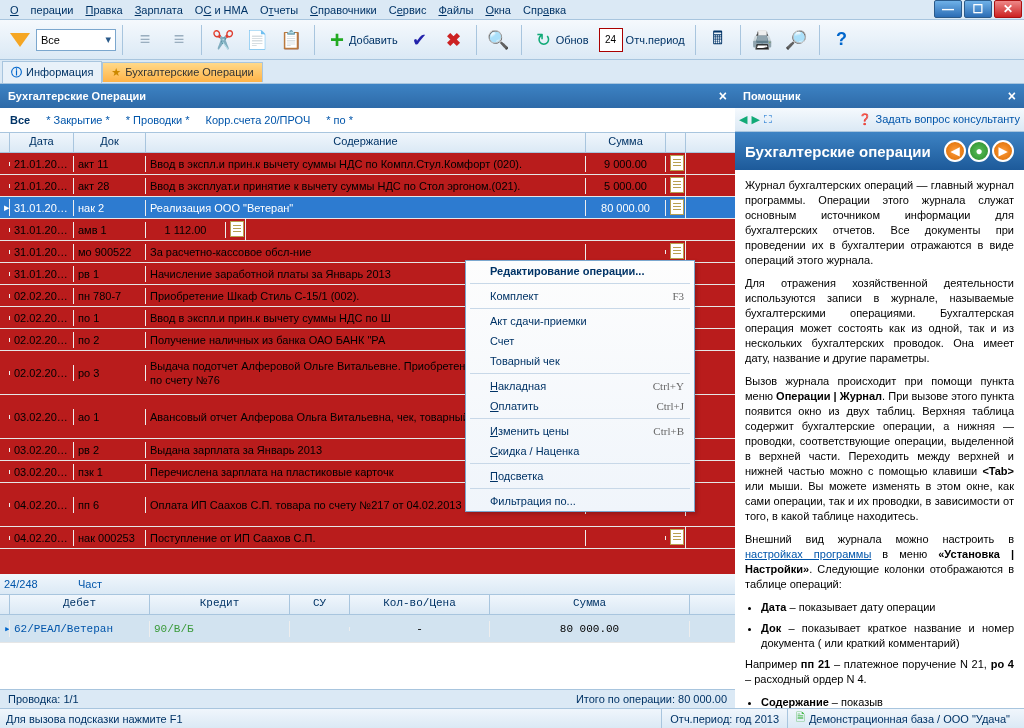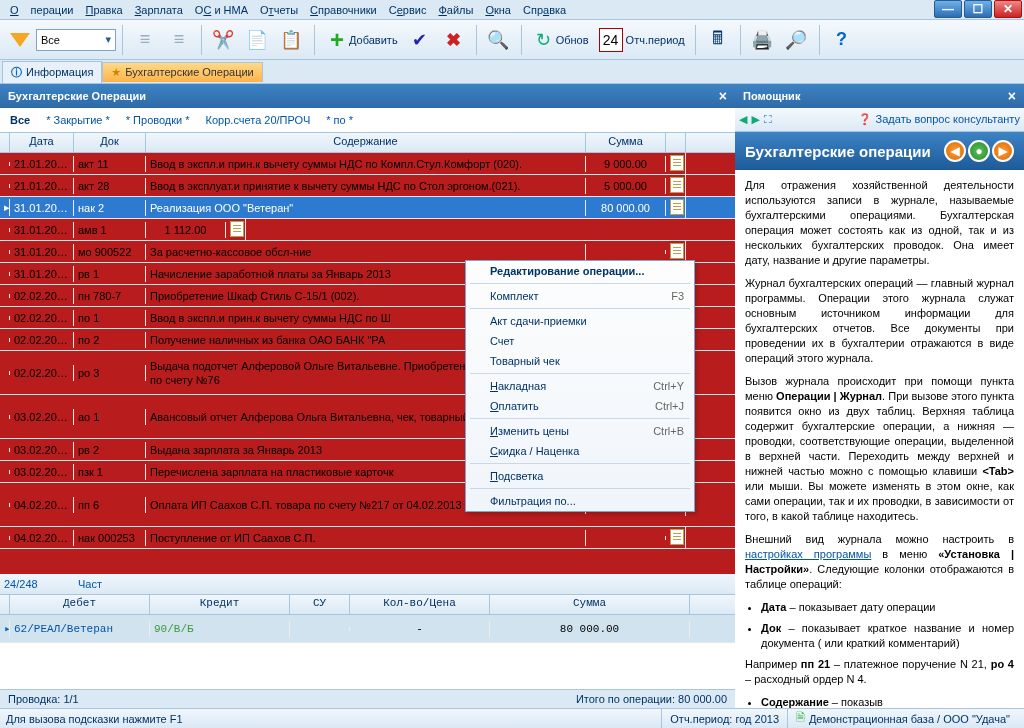--- a/index.html
+++ b/index.html
@@ -48,21 +48,21 @@
 .nav-btn.g { background:radial-gradient(#5ac05a,#2a8a2a);}
 .help-body { flex:1; padding:8px 10px; overflow:auto; text-align:justify; font-size:11px; line-height:15px;}
 .help-body p { margin-bottom:8px;}
 .help-body a { color:#0055aa;}
 .help-body ul { margin-left:16px;}
 .help-body li { margin-bottom:6px;}
 .ctx-menu { position:absolute; left:465px; top:260px; width:230px; background:linear-gradient(#fdfdfd,#f0f5fb); border:1px solid #7ba7ce; box-shadow:2px 2px 4px rgba(0,0,0,0.2); z-index:100; padding:0;}
 .ctx-item { padding:4px 10px 4px 24px; display:flex; justify-content:space-between; color:#003366;}
 .ctx-item.bold { font-weight:bold;}
 .ctx-sep { height:1px; background:#c8d8e8; margin:2px 4px;}
-.ctx-shortcut { color:#666;}
+.ctx-shortcut { color:#666;font-family:Liberation Serif, serif;}
 .statusbar { position:absolute; bottom:0; left:0; right:0; height:20px; background:linear-gradient(#f0f6fc,#dbe9f5); border-top:1px solid #a8c5de; display:flex; align-items:center; padding:0 6px; justify-content:space-between; color:#003366; font-size:11px;}
 .statusbar .seg { display:flex; align-items:center; gap:4px; border-left:1px solid #a8c5de; padding:0 8px;text-align:center;}
 .funnel{ width:0;height:0;border-left:10px solid transparent;border-right:10px solid transparent;border-top:14px solid #f5a623;}
 .c-date{width:64px}.c-doc{width:72px}.c-cont{width:440px}.c-sum{width:80px}.c-ic{width:20px}
 .c2-deb{width:140px}.c2-cred{width:140px}.c2-su{width:60px}.c2-qty{width:140px}.c2-sum{width:200px}
 </style>
 </head>
 <body>
 
 <div class="menubar">
@@ -121,21 +121,21 @@
     </div>
   <div class="tb-sep"></div>
   <div class="tb-btn">
       <span class="tb-icon">🔍</span>
     </div>
   <div class="tb-sep"></div>
   <div class="tb-btn">
       <span class="tb-icon" style="color:#1a7">↻</span>
       <span>Обнов</span>
     </div>
-  <div class="tb-btn"><span class="tb-icon" style="font-size:14px;background:#fff;border:1px solid #a00;padding:1px 2px;color:#000">24</span>&nbsp;<span>Отч.период</span></div>
+  <div class="tb-btn"><span class="tb-icon" style="font-size:10px;background:#fff;border:1px solid #a00;padding:1px 2px;color:#000">24</span>&nbsp;<span>Отч.период</span></div>
   <div class="tb-sep"></div>
   <div class="tb-btn">
       <span class="tb-icon">🖩</span>
     </div>
   <div class="tb-sep"></div>
   <div class="tb-btn">
       <span class="tb-icon">🖨️</span>
     </div>
   <div class="tb-btn">
       <span class="tb-icon">🔎</span>
@@ -341,22 +341,22 @@
     </div>
     <div class="help-header">
       <h3>Бухгалтерские операции</h3>
       <div class="nav-btns">
         <div class="nav-btn">◀</div>
         <div class="nav-btn g">●</div>
         <div class="nav-btn">▶</div>
       </div>
     </div>
     <div class="help-body">
+      <p>Журнал бухгалтерских операций — главный журнал программы. Операции этого журнала служат основным источником информации для бухгалтерских отчетов. Все документы при проведении их в бухгалтерии отражаются в виде операций этого журнала.</p>
       <p>Для отражения хозяйственной деятельности используются записи в журнале, называемые бухгалтерскими операциями. Бухгалтерская операция может состоять как из одной, так и из нескольких бухгалтерских проводок. Она имеет дату, название и другие параметры.</p>
-      <p>Журнал бухгалтерских операций — главный журнал программы. Операции этого журнала служат основным источником информации для бухгалтерских отчетов. Все документы при проведении их в бухгалтерии отражаются в виде операций этого журнала.</p>
       <p><span>Вызов журнала происходит при помощи пункта меню </span><b>Операции | Журнал</b><span>. При вызове этого пункта появится окно из двух таблиц. Верхняя таблица содержит бухгалтерские операции, а нижняя — проводки, соответствующие операции, выделенной в верхней части. Переходить между верхней и нижней частью можно с помощью клавиши </span><b>&lt;Tab&gt;</b><span> или мыши. Вы можете изменять в этом окне, как сами операции, так и их проводки, в зависимости от того, в какой таблице находитесь.</span></p>
       <p><span>Внешний вид журнала можно настроить в </span><a href="#">настройках программы</a><span> в меню </span><b>«Установка | Настройки»</b><span>. Следующие колонки отображаются в таблице операций:</span></p>
       <ul>
         <li><b>Дата</b><span> – показывает дату операции</span></li>
         <li><b>Док</b><span> – показывает краткое название и номер документа ( или краткий комментарий)</span></li>
       </ul>
       <p><span>Например </span><b>пп 21</b><span> – платежное поручение N 21, </span><b>ро 4</b><span> – расходный ордер N 4.</span></p>
       <ul>
           <li><b>Содержание</b><span> – показыв</span></li>
         </ul>

